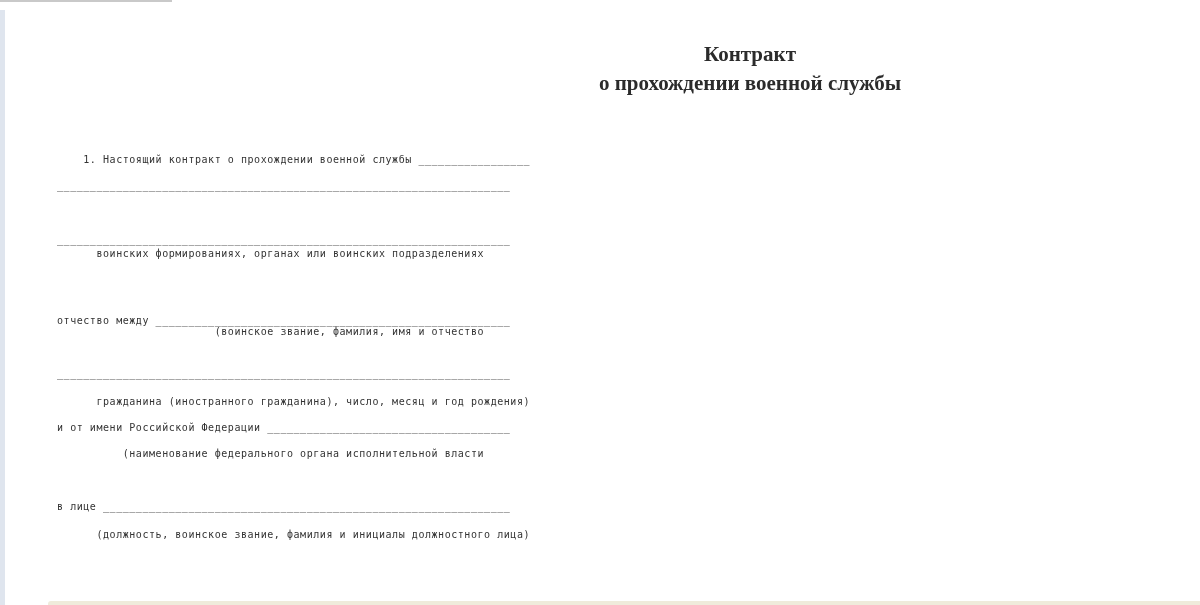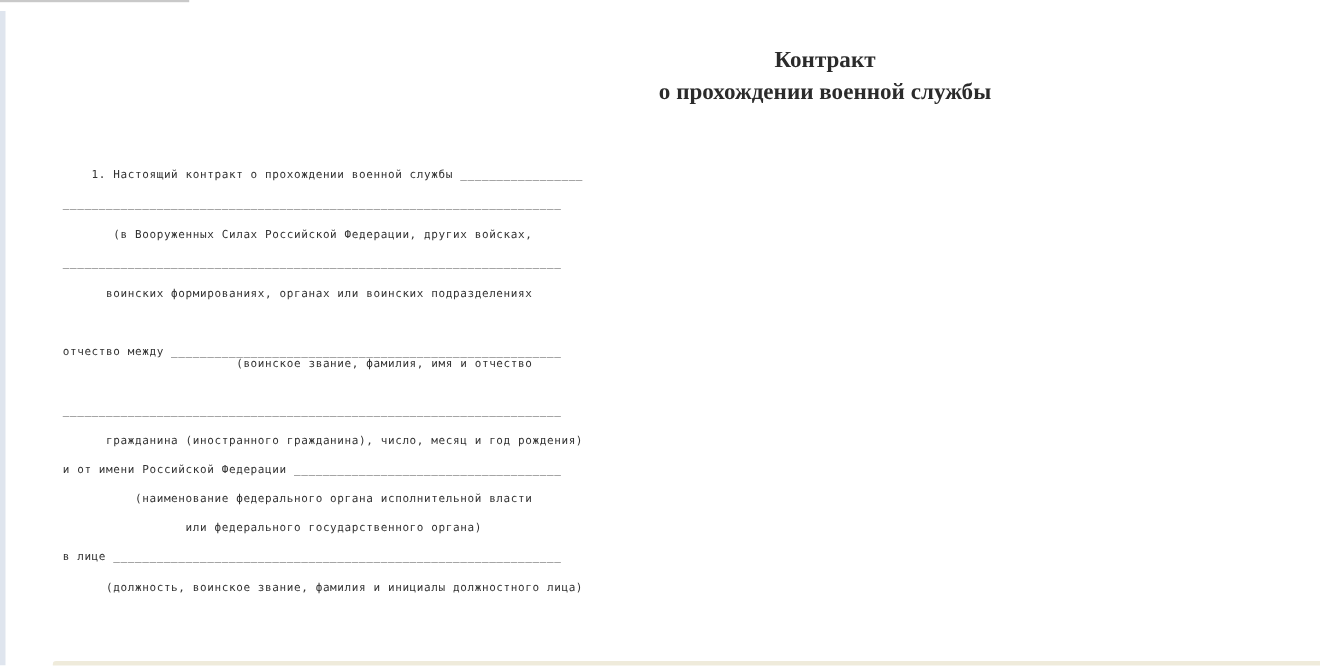--- a/index.html
+++ b/index.html
@@ -63,27 +63,25 @@
 
 <div class="top-rule"></div>
 <div class="left-strip"></div>
 
 <div class="doc">
   <div class="title l1">Контракт</div>
   <div class="title l2">о прохождении военной службы</div>
 
   <div class="mono-line" style="top:150px">    1. Настоящий контракт о прохождении военной службы _________________</div>
   <div class="mono-line" style="top:176px">_____________________________________________________________________</div>
-  <div class="mono-line" style="top:204px">       (в Вооруженных Силах Российской Федерации, других войсках,</div>
   <div class="mono-line" style="top:230px">_____________________________________________________________________</div>
-  <div class="mono-line" style="top:258px">      воинских формированиях, органах или воинских подразделениях</div>
+  <div class="mono-line" style="top:244px">      воинских формированиях, органах или воинских подразделениях</div>
   <div class="mono-line" style="top:311px">отчество между ______________________________________________________</div>
   <div class="mono-line" style="top:322px">                        (воинское звание, фамилия, имя и отчество</div>
   <div class="mono-line" style="top:364px">_____________________________________________________________________</div>
   <div class="mono-line" style="top:392px">      гражданина (иностранного гражданина), число, месяц и год рождения)</div>
   <div class="mono-line" style="top:418px">и от имени Российской Федерации _____________________________________</div>
   <div class="mono-line" style="top:444px">          (наименование федерального органа исполнительной власти</div>
-  <div class="mono-line" style="top:471px">                 или федерального государственного органа)</div>
   <div class="mono-line" style="top:497px">в лице ______________________________________________________________</div>
   <div class="mono-line" style="top:525px">      (должность, воинское звание, фамилия и инициалы должностного лица)</div>
 </div>
 
 <div class="contract-period-box"></div>
 
 </body></html>

